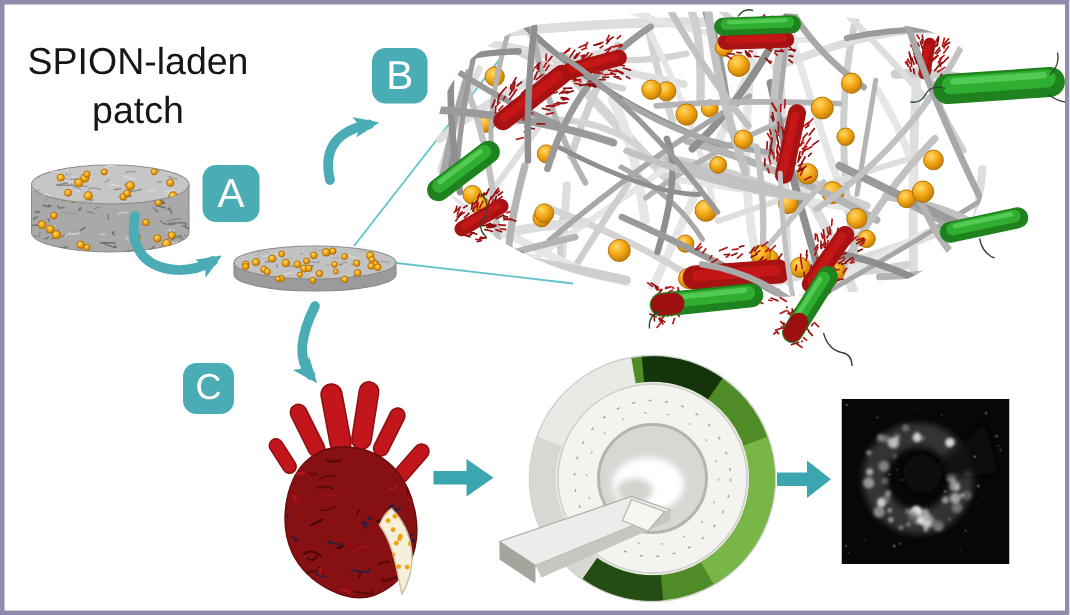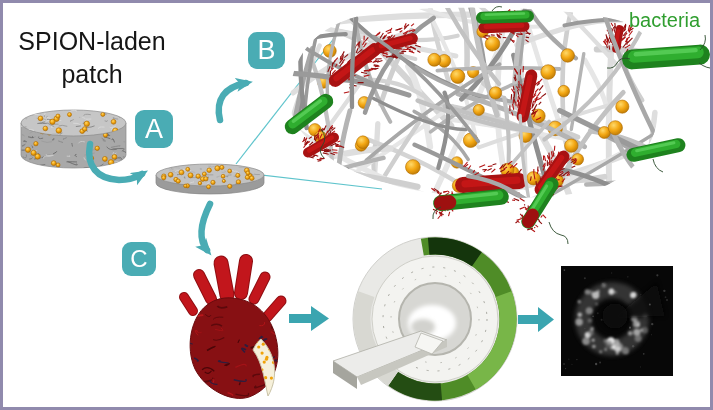--- a/index.html
+++ b/index.html
@@ -1285,14 +1285,13 @@
   <div class="badge badge-a">
     <span>A</span>
   </div>
   <div class="badge badge-b">
     <span>B</span>
   </div>
   <div class="badge badge-c">
     <span>C</span>
   </div>
 
-  <div class="bacteria-label">bacteria</div>
 </div>
 
 </body></html>

